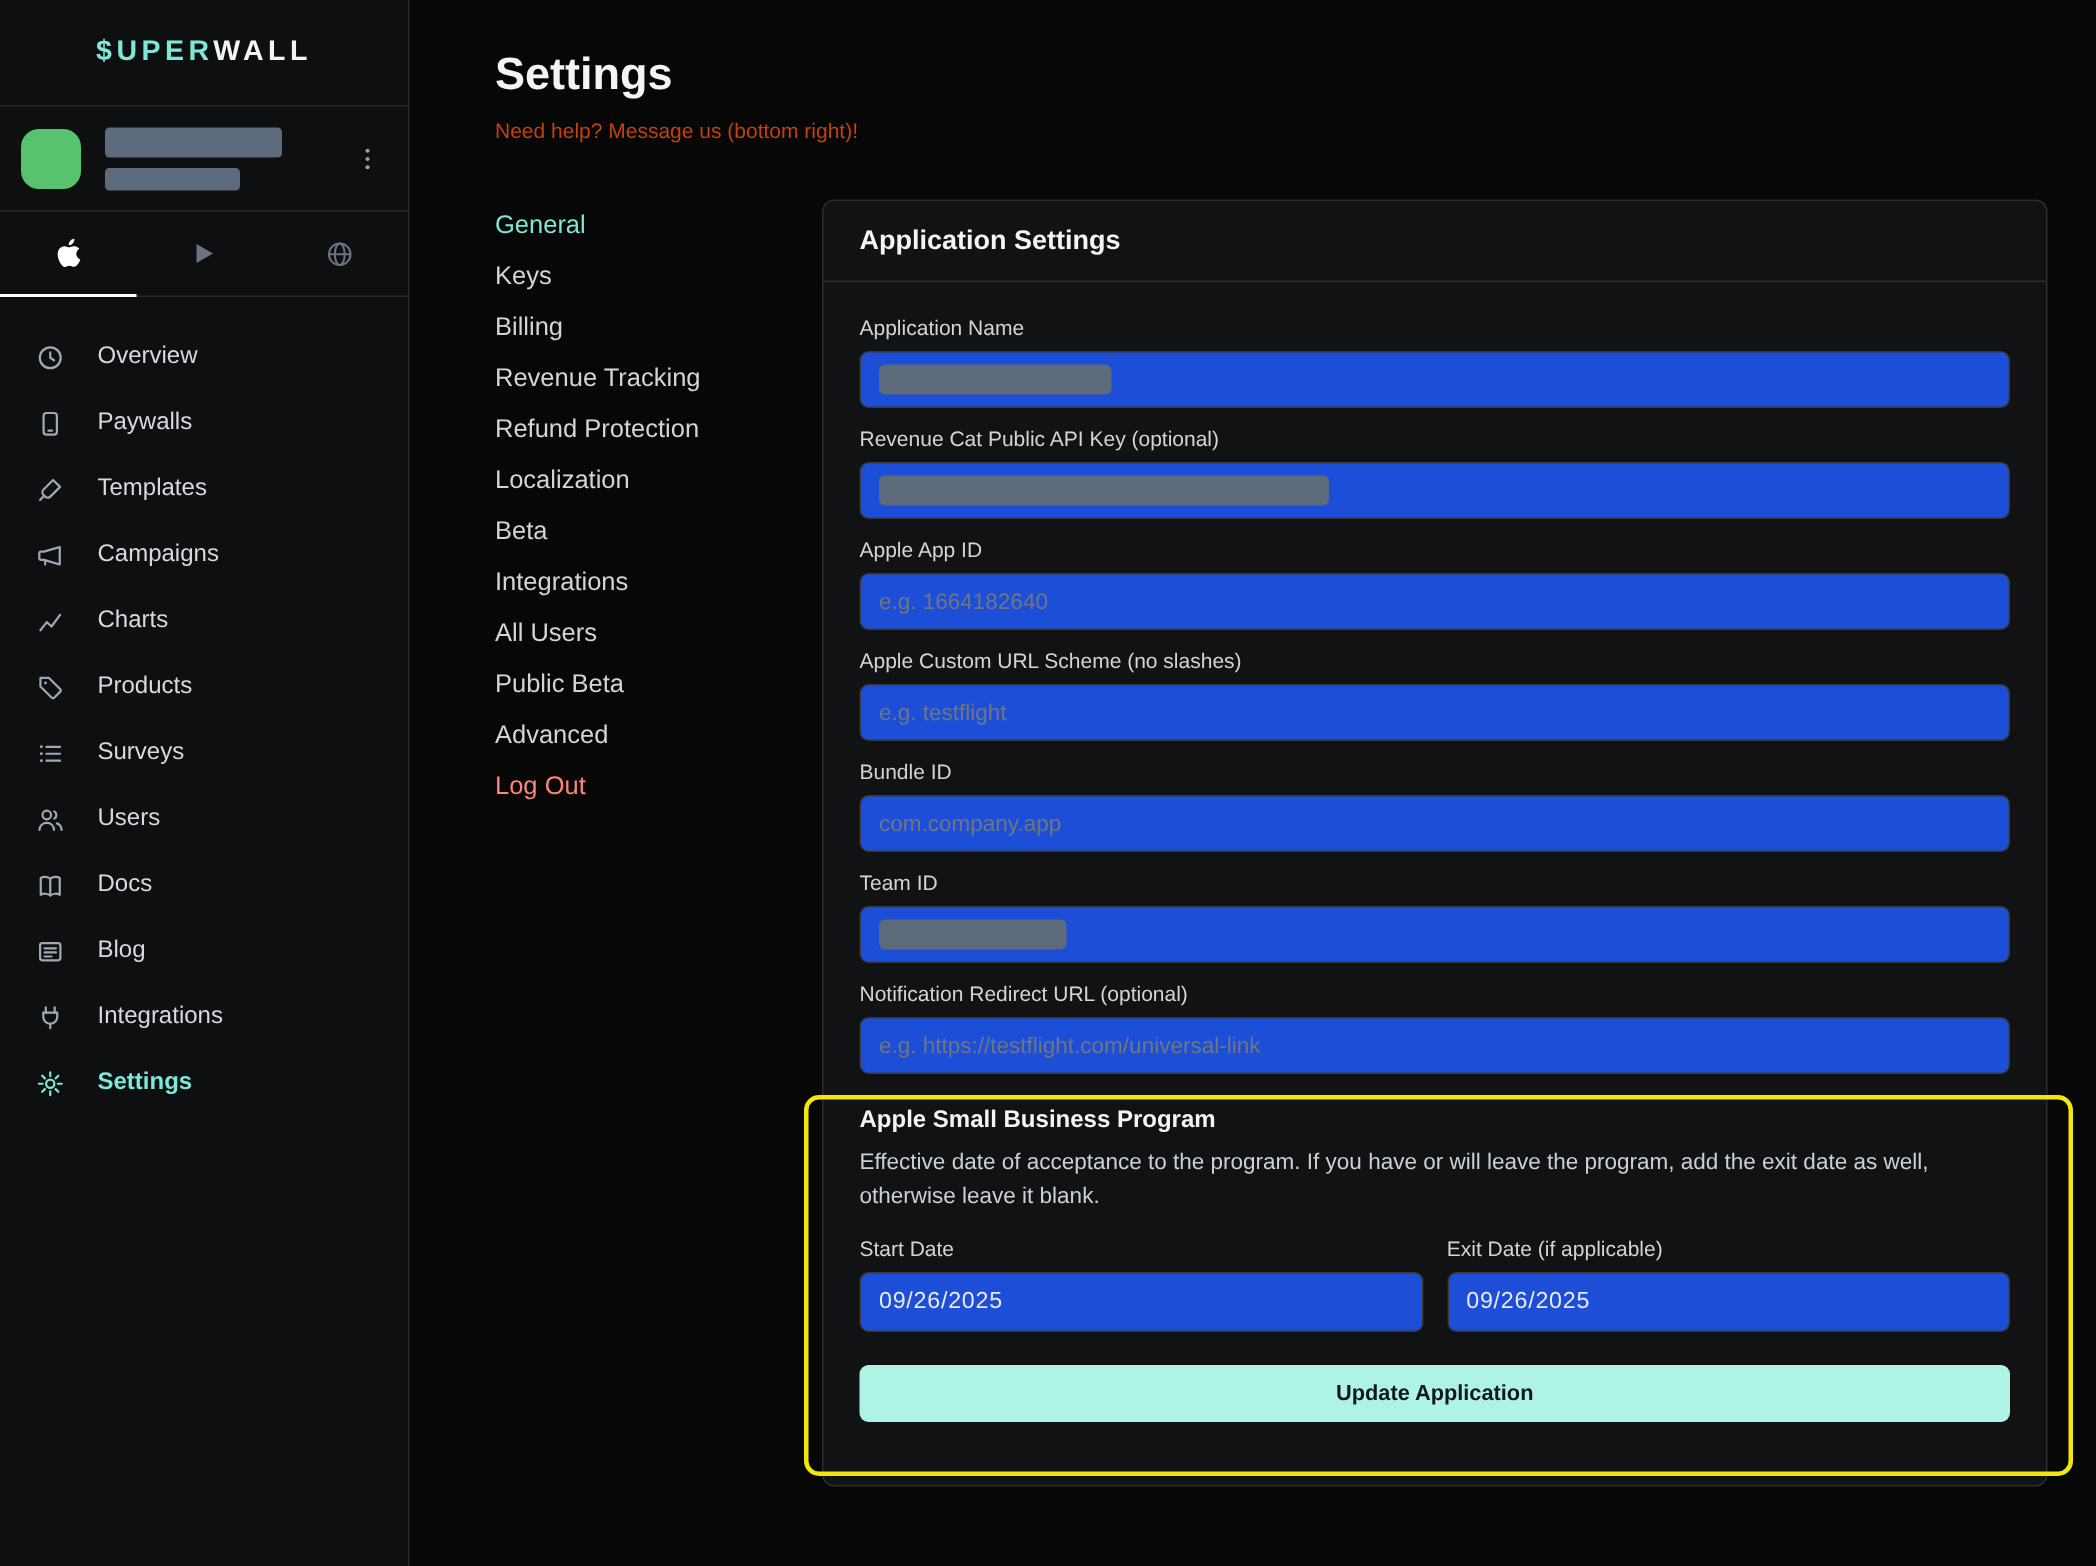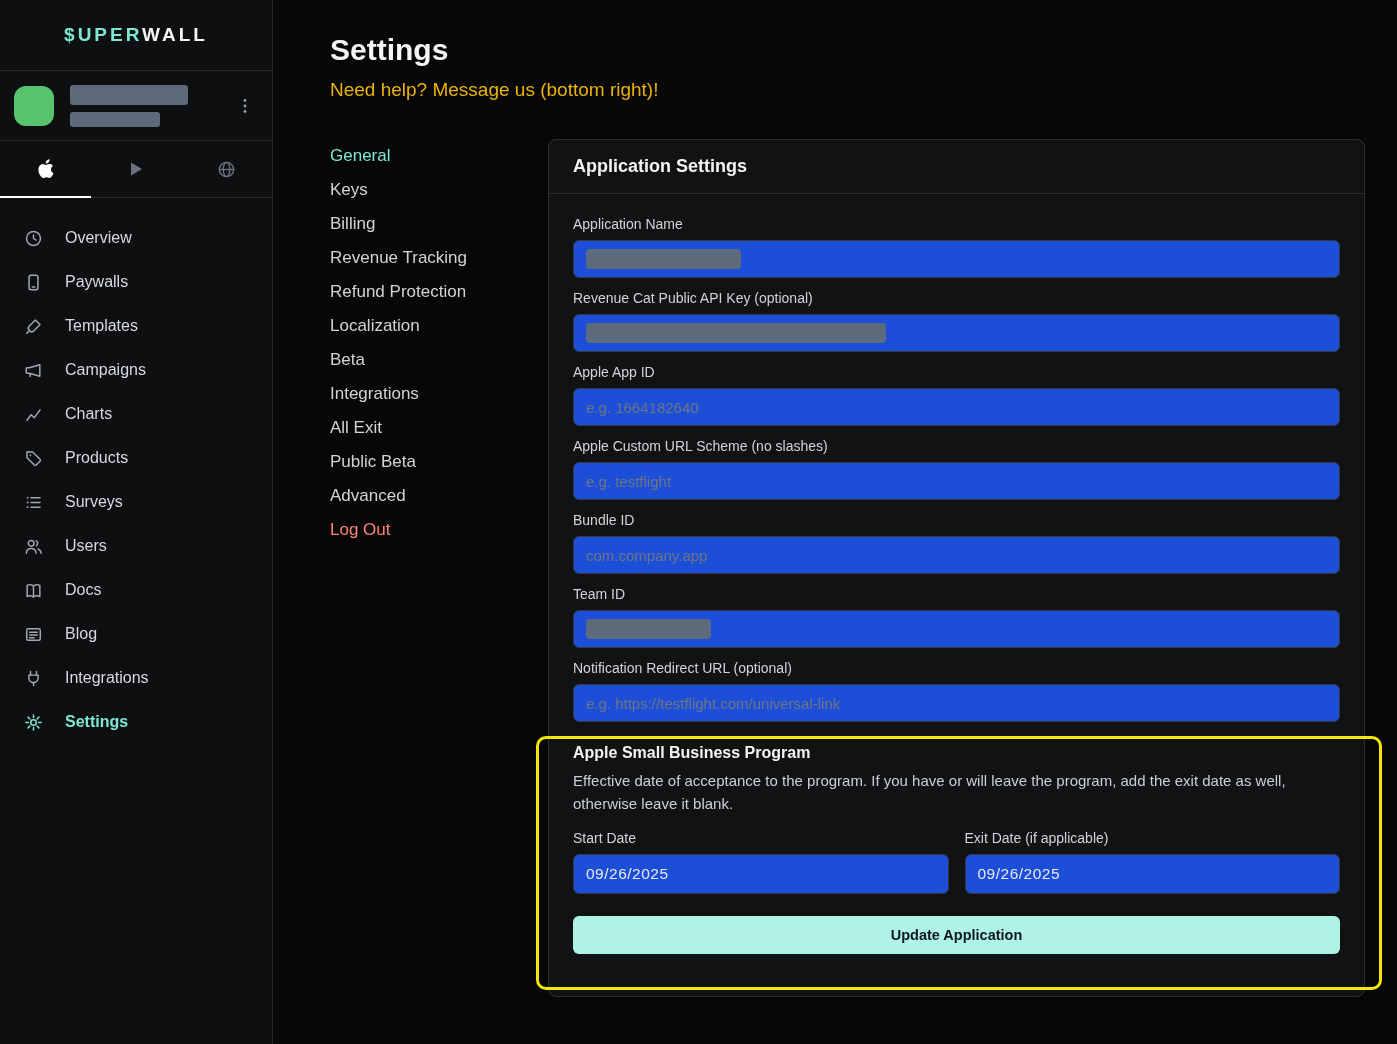--- a/index.html
+++ b/index.html
@@ -50,21 +50,21 @@
     height:44px; display:flex; align-items:center; gap:22px;
     padding-left:23px; cursor:pointer; color:#d6d9de; font-size:16px;
   }
   .nav-item .nicon { width:20px; display:flex; justify-content:center; color:#a1a8b3; }
   .nav-item.active, .nav-item.active .nicon { color:var(--accent,#7ee8d6); }
   .nav-item.active { font-weight:700; }
 
   
   .main { flex:1; padding:33px 32px 0 57px; }
   .page-title { font-size:30px; font-weight:700; color:#f4f4f5; }
-  .page-sub   { font-size:19px; color:#eab308; margin-top:12px; }
+  .page-sub   { font-size:14px; color:#c2410c; margin-top:12px; }
 
   .content { display:flex; margin-top:38px; }
   .settings-nav { width:218px; flex:none; }
   .snav-item {
     padding:7px 0; font-size:17px; color:#d4d4d8; cursor:pointer;
   }
   .snav-item.active { color:var(--accent,#7ee8d6); }
   .snav-item.danger { color:var(--danger,#fd8576); }
 
   
@@ -305,21 +305,21 @@
 
       <nav class="settings-nav">
         <div class="snav-item active">General</div>
         <div class="snav-item">Keys</div>
         <div class="snav-item">Billing</div>
         <div class="snav-item">Revenue Tracking</div>
         <div class="snav-item">Refund Protection</div>
         <div class="snav-item">Localization</div>
         <div class="snav-item">Beta</div>
         <div class="snav-item">Integrations</div>
-        <div class="snav-item">All Exit</div>
+        <div class="snav-item">All Users</div>
         <div class="snav-item">Public Beta</div>
         <div class="snav-item">Advanced</div>
         <div class="snav-item danger">Log Out</div>
       </nav>
 
       <section class="card">
         <header class="card-header">Application Settings</header>
 
         <div class="card-body">
 

